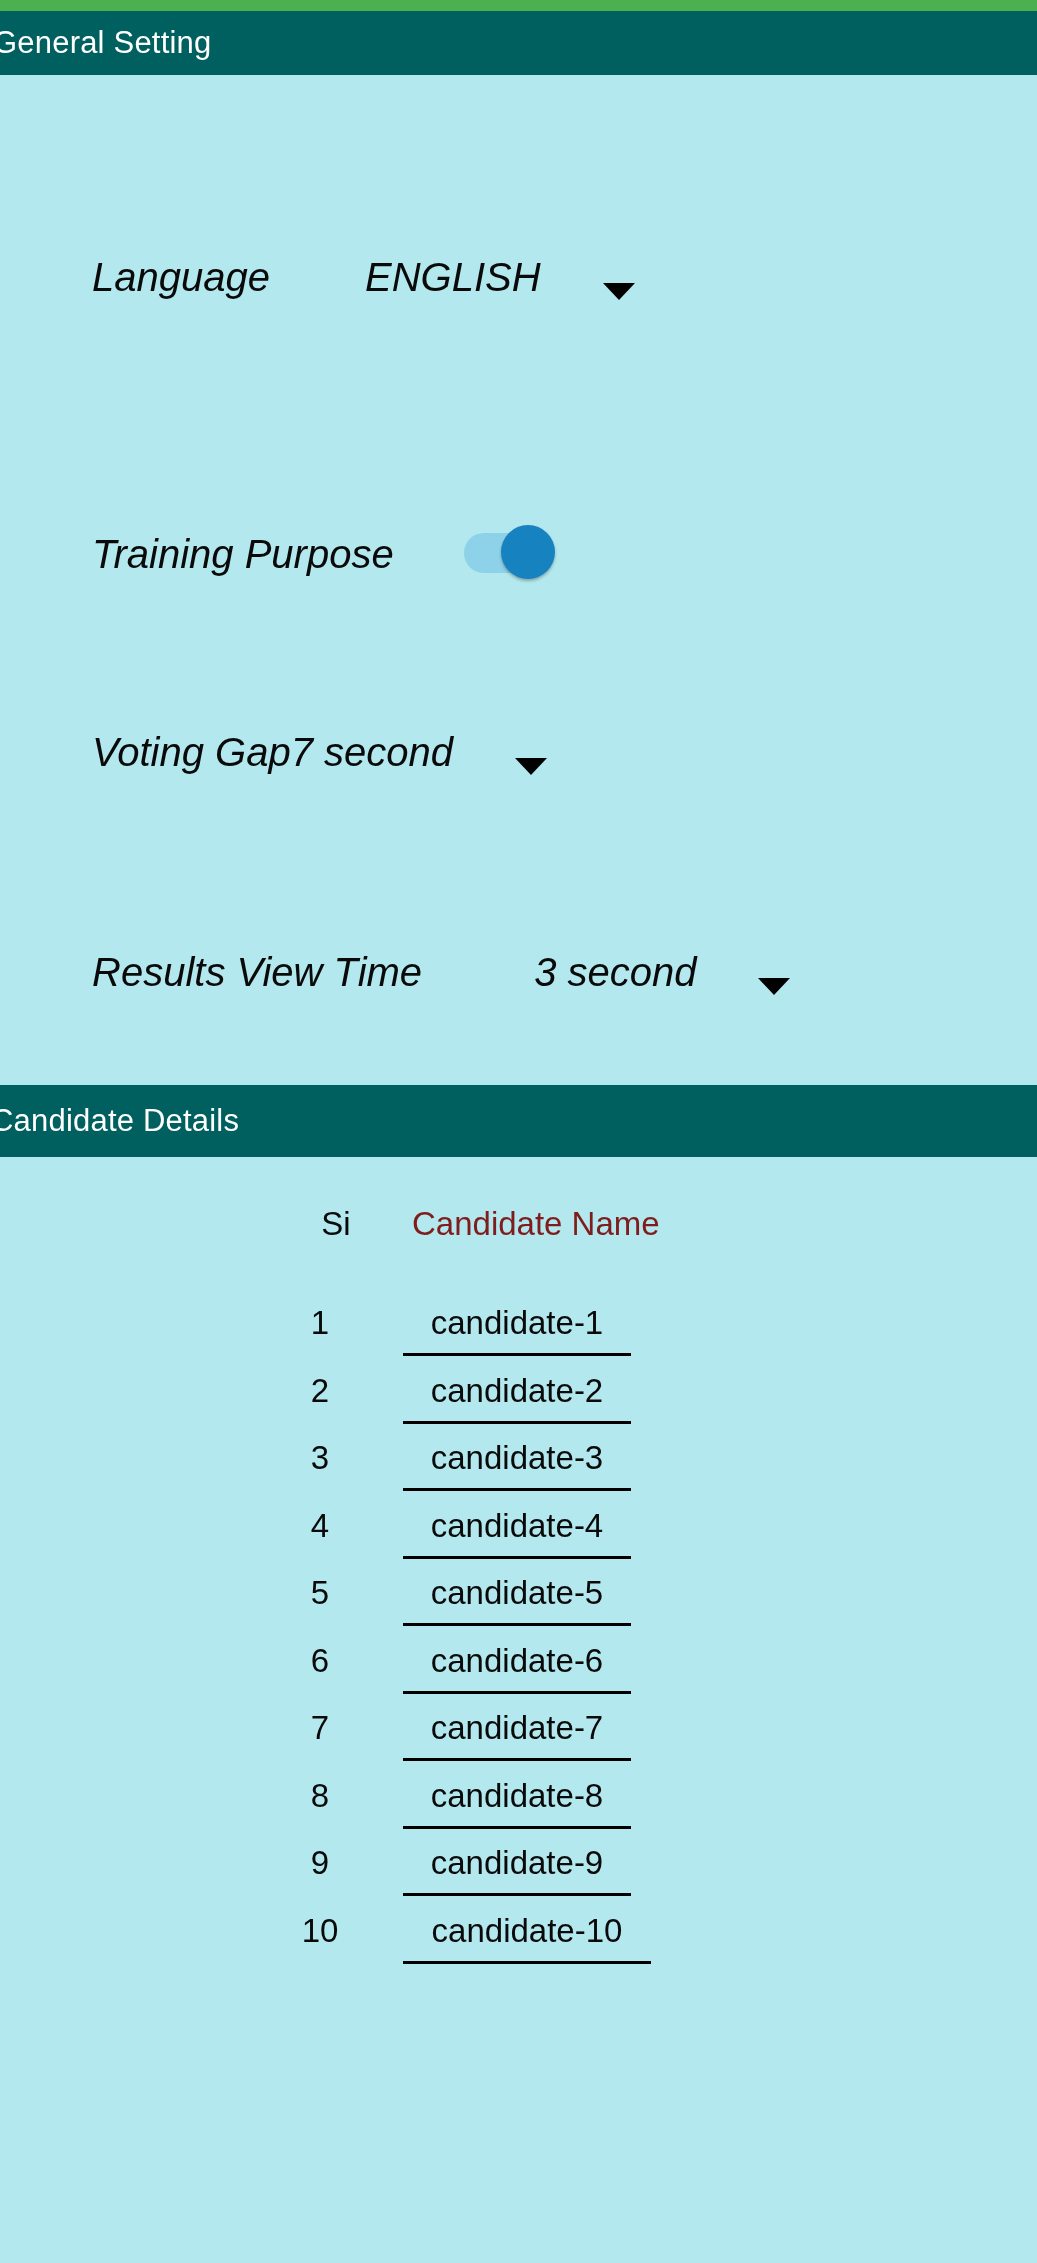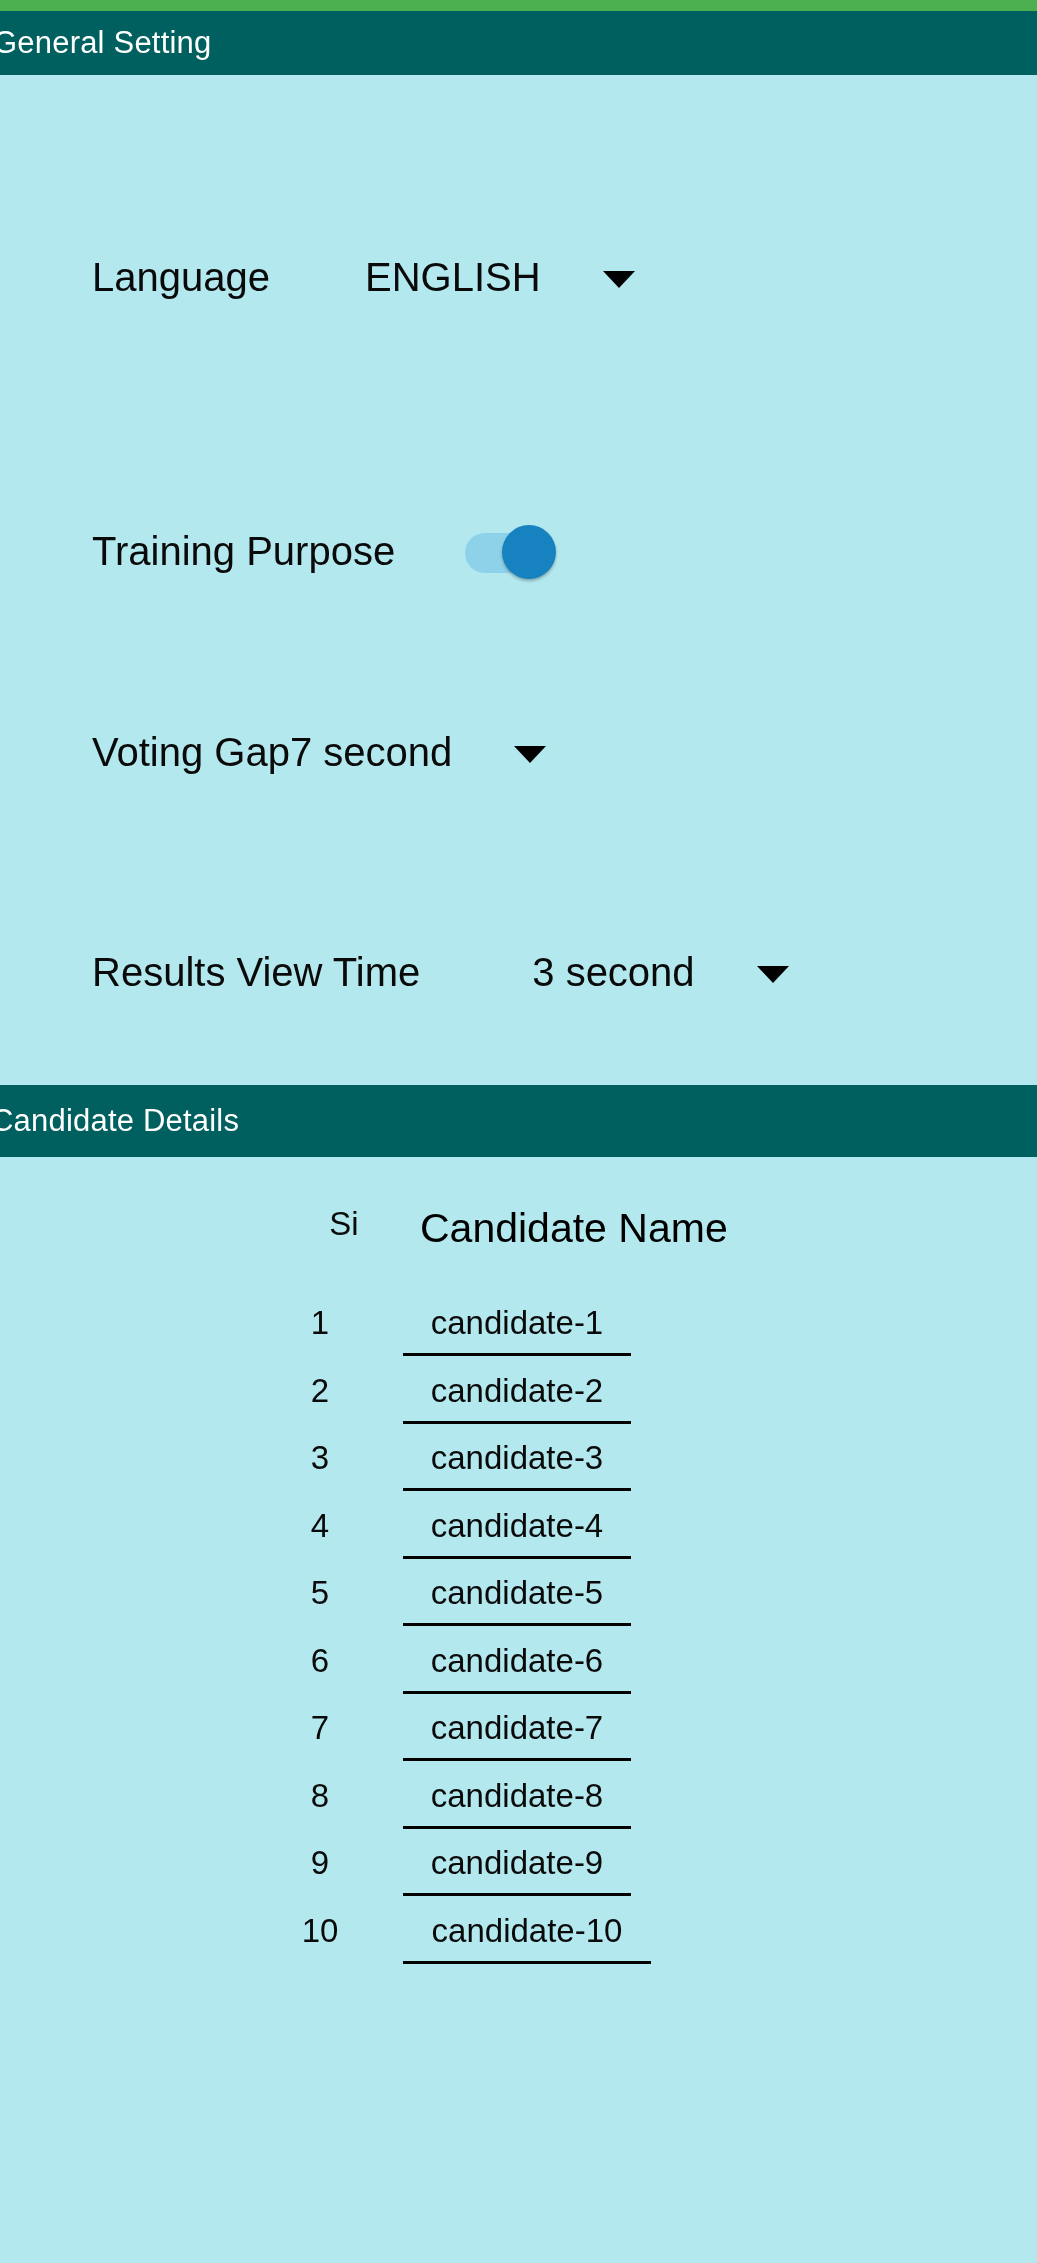--- a/index.html
+++ b/index.html
@@ -59,22 +59,23 @@
     top: 75px;
     left: 0;
     width: 1037px;
     height: 1010px;
     background: #b2e8ee;
   }
 
   .setting-row {
     position: absolute;
     display: flex;
-    align-items: center;
+    align-items: flex-end;
     white-space: nowrap;
+    font-style: italic;
   }
   .setting-label {
     font-size: 40px;
     color: #0a0a0a;
     font-weight: 400;
   }
   .setting-value {
     font-size: 40px;
     color: #0a0a0a;
     font-weight: 400;
@@ -138,40 +139,40 @@
     top: 1180px;
     left: 0;
     width: 1037px;
     height: 1083px;
     background: #b2e8ee;
   }
 
   .cand-header {
     position: absolute;
     top: 25px;
-    left: 8px;
+    left: 0;
     width: 859px;
     height: 50px;
     text-decoration: underline;
   }
   .cand-header .col-si {
     position: absolute;
     left: 306px;
     top: 0;
     width: 60px;
     text-align: center;
     font-size: 33px;
     color: #0a0a0a;
   }
   .cand-header .col-name {
     position: absolute;
     left: 412px;
     top: 0;
-    font-size: 41px;
-    color: #000000;
+    font-size: 33px;
+    color: #7f1d1d;
   }
 
   .cand-row {
     position: absolute;
     left: 0;
     width: 1037px;
     height: 66px;
   }
   .cand-row .si-cell {
     position: absolute;

